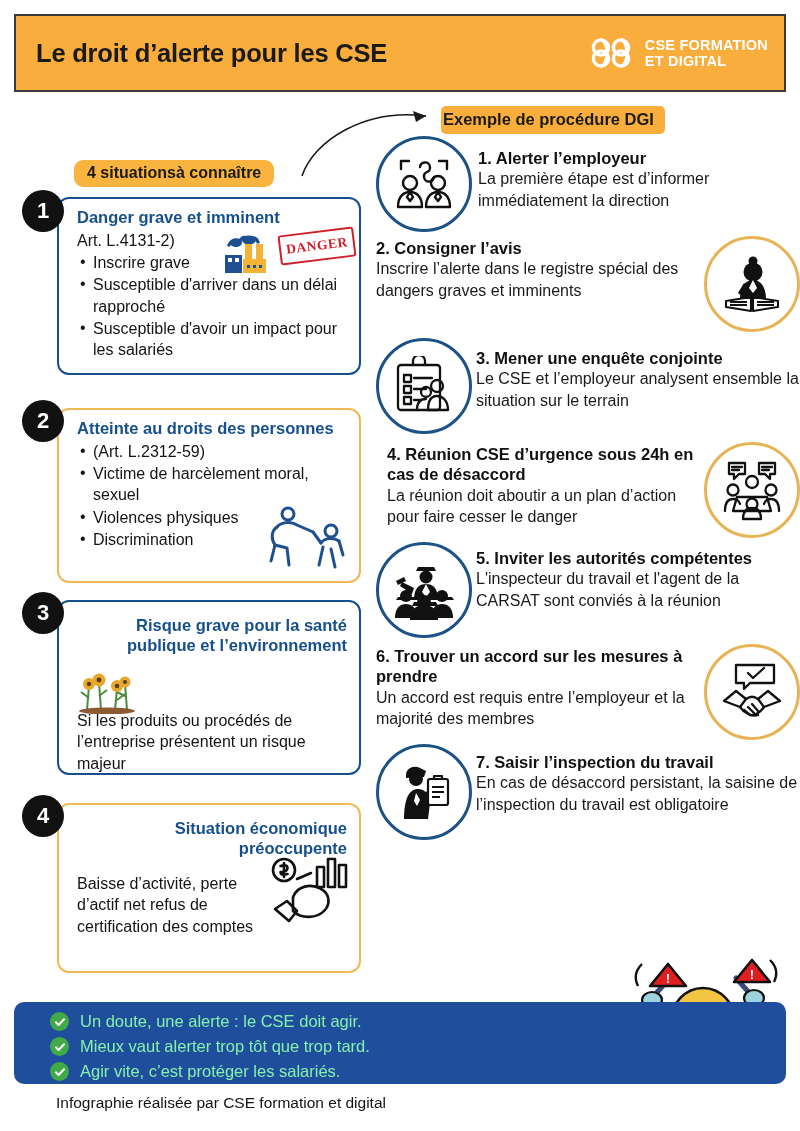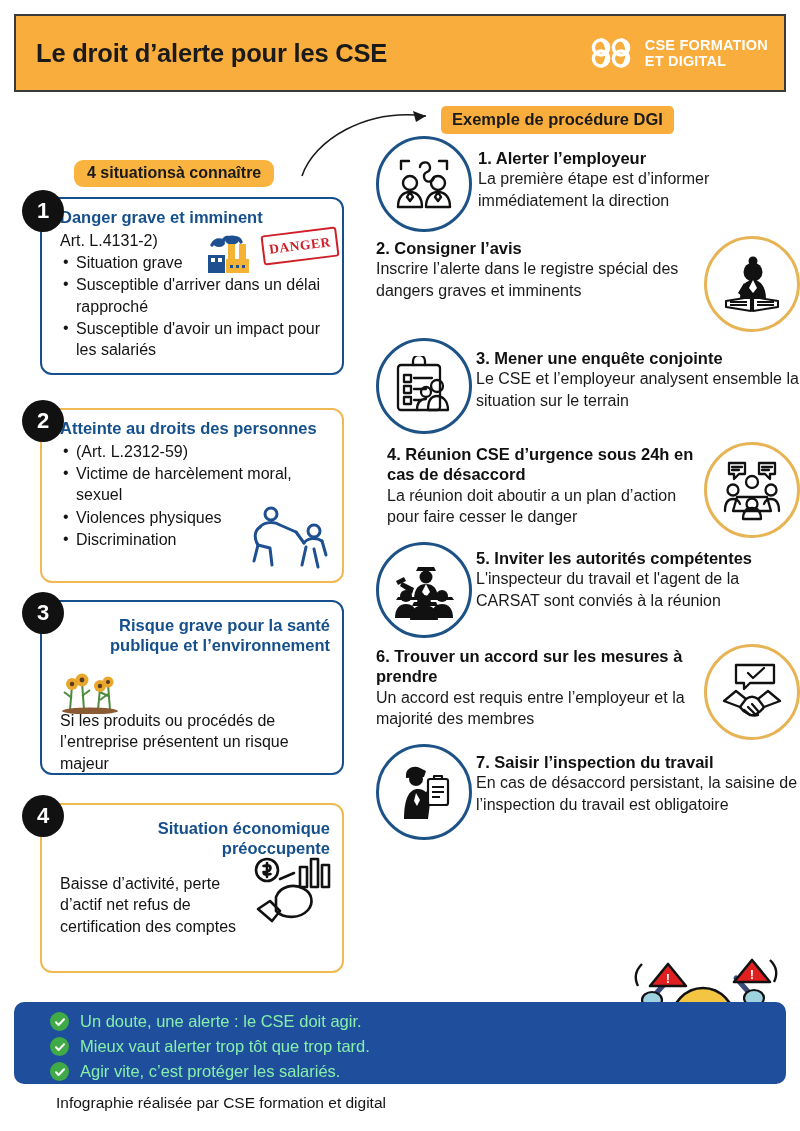--- a/index.html
+++ b/index.html
@@ -28,35 +28,35 @@
   .brand-mark { width: 46px; height: 34px; flex: none; }
   .brand-text {
     color: #ffffff; font-weight: bold; font-size: 14.5px;
     line-height: 1.12; letter-spacing: 0.2px;
   }
 
   
   .badge-dgi {
     position: absolute; left: 441px; top: 106px;
     background: #f9ad3c; border-radius: 5px;
-    padding: 4px 11px 5px 11px;
+    padding: 4px 11px 5px 2px;
     font-size: 16.5px; font-weight: bold; color: #1a1a1a;
   }
   .badge-sit {
     position: absolute; left: 74px; top: 160px;
     background: #f9b43f; border-radius: 9px;
     padding: 4px 13px 5px 13px;
     font-size: 16px; font-weight: bold; color: #1a1a1a;
   }
   .arrow-svg { position: absolute; left: 300px; top: 100px; width: 150px; height: 80px; }
 
   
   .left-col { position: absolute; left: 0; top: 0; width: 370px; height: 1131px; }
   .sit-box {
-    position: absolute; left: 40px; width: 304px;
+    position: absolute; left: 57px; width: 304px;
     border-radius: 12px; background: #fff;
     padding: 9px 12px 10px 18px;
   }
   .sit-box.blue { border: 2px solid #16508c; }
   .sit-box.gold { border: 2px solid #f0b953; }
   .sit-num {
     position: absolute; width: 42px; height: 42px; border-radius: 50%;
     background: #111111; color: #fff;
     font-size: 22px; font-weight: bold;
     display: flex; align-items: center; justify-content: center;
@@ -161,21 +161,21 @@
   <div class="badge-dgi">Exemple de procédure DGI</div>
   <div class="badge-sit">4 situationsà connaître</div>
 
   <div class="left-col">
 
     <div class="sit-num" style="top:190px;">1</div>
     <div class="sit-box blue" style="top:197px; height:178px;">
       <div class="sit-title">Danger grave et imminent</div>
       <div class="sit-sub">Art. L.4131-2)</div>
       <ul class="sit-list">
-        <li>Situation grave</li>
+        <li>Inscrire grave</li>
         <li>Susceptible d'arriver dans un délai rapproché</li>
         <li>Susceptible d'avoir un impact pour les salariés</li>
       </ul>
       <svg class="ic-factory" viewBox="0 0 62 48">
         <path d="M6 18 Q10 11 17 14 Q20 8 27 12 Q33 9 35 15" fill="none" stroke="#1d4f91" stroke-width="3.4" stroke-linecap="round"></path>
         <ellipse cx="13" cy="16" rx="6" ry="4" fill="#1d4f91"></ellipse>
         <ellipse cx="26" cy="13" rx="7" ry="4.5" fill="#1d4f91"></ellipse>
         <rect x="2" y="28" width="17" height="18" fill="#1d4f91"></rect>
         <rect x="22" y="17" width="7" height="29" fill="#f5b335"></rect>
         <rect x="33" y="17" width="7" height="29" fill="#f5b335"></rect>

